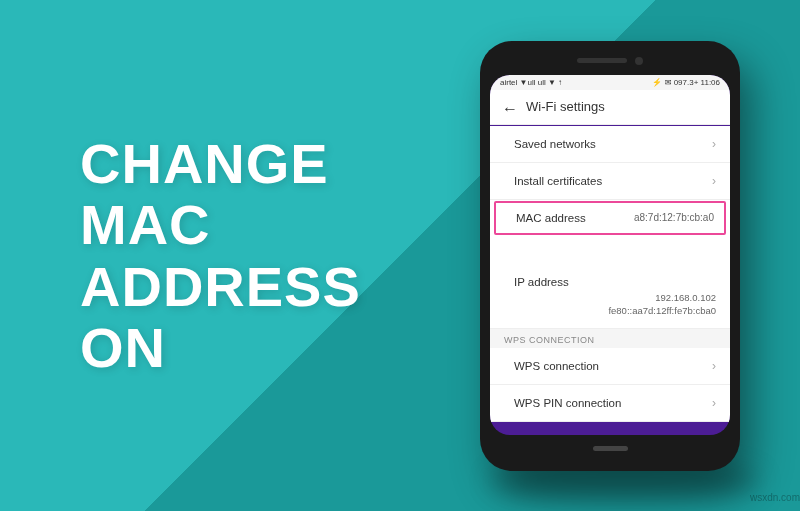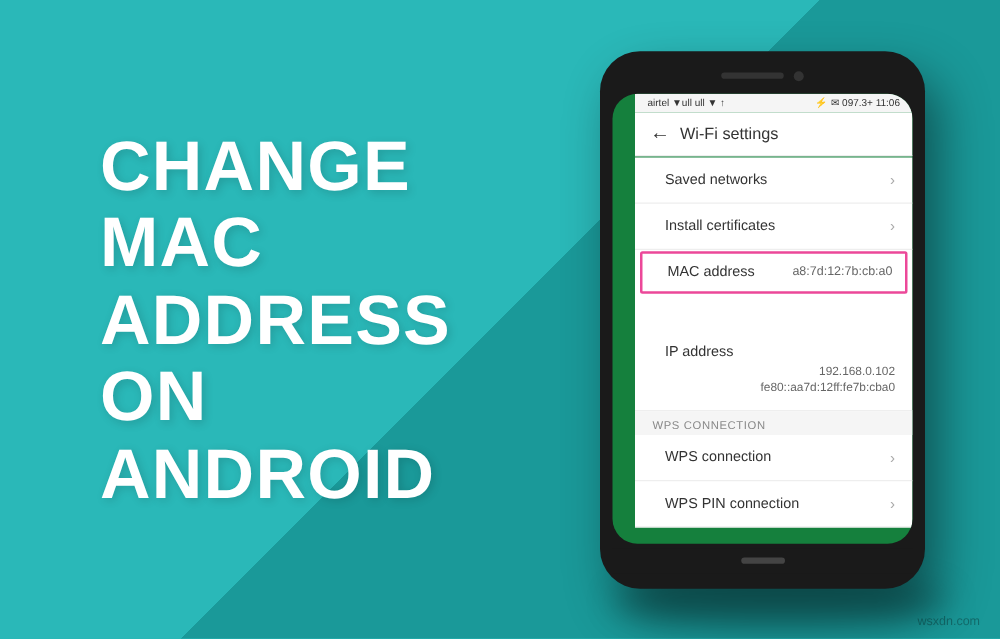--- a/index.html
+++ b/index.html
@@ -95,26 +95,25 @@
 
     .phone-camera {
       width: 8px;
       height: 8px;
       background: #333;
       border-radius: 50%;
     }
 
     
     .screen {
-      background: #15803d;
+      background: #4c1d95;
       border-radius: 20px;
       height: calc(100% - 50px);
       overflow: hidden;
       position: relative;
-      padding-left: 18px;
     }
 
     
     .status-bar {
       background: #f5f5f5;
       padding: 3px 10px;
       display: flex;
       justify-content: space-between;
       align-items: center;
       font-size: 9px;
@@ -216,36 +215,35 @@
       width: 35px;
       height: 5px;
       background: #444;
       border-radius: 3px;
     }
 
     
     .watermark {
       position: absolute;
       bottom: 8px;
-      right: 16px;
+      right: 0;
       color: rgba(0,0,0,0.3);
       font-size: 10px;
       z-index: 10;
     }
   </style>
 </head>
 <body>
 
 <div class="bg-shadow"></div>
 
 <div class="left-text">
   <h1>
     <span>CHANGE MAC</span><br>
     <span>ADDRESS ON</span><br>
-    <span>ANDROID</span>
   </h1>
 </div>
 
 <div class="phone-wrapper">
   <div class="phone">
 
     <div class="phone-top-bar">
       <div class="phone-speaker"></div>
       <div class="phone-camera"></div>
     </div>

